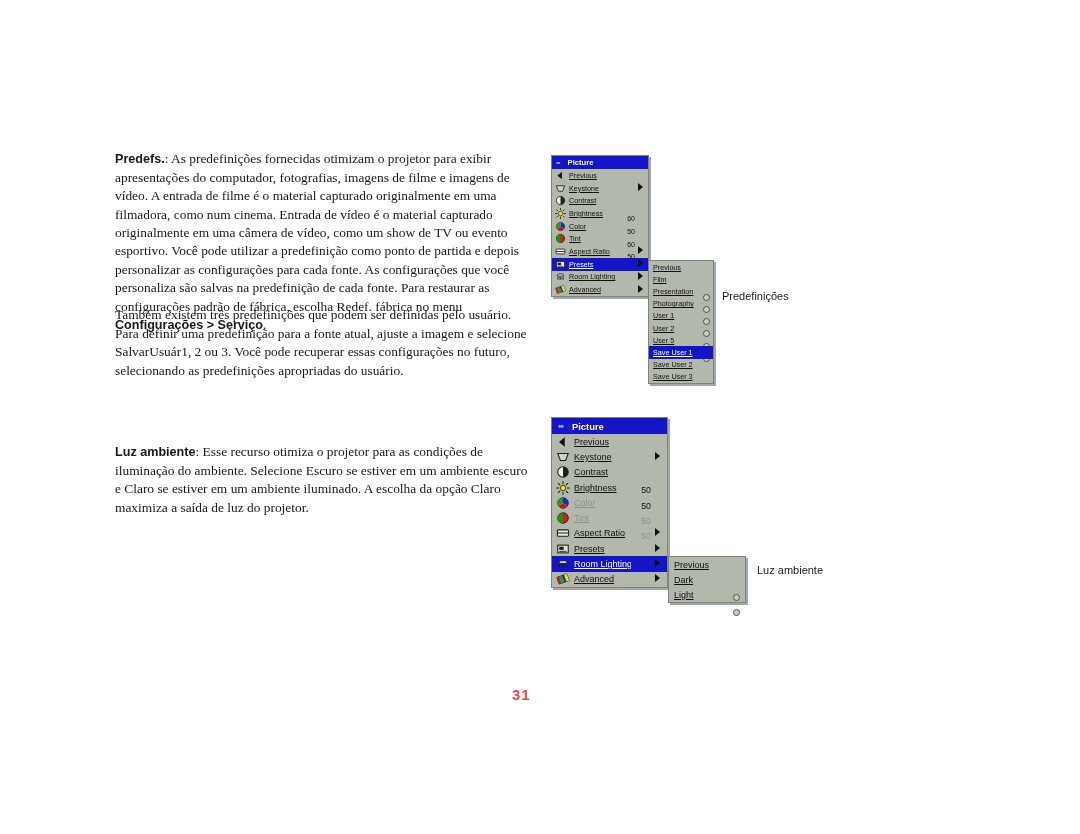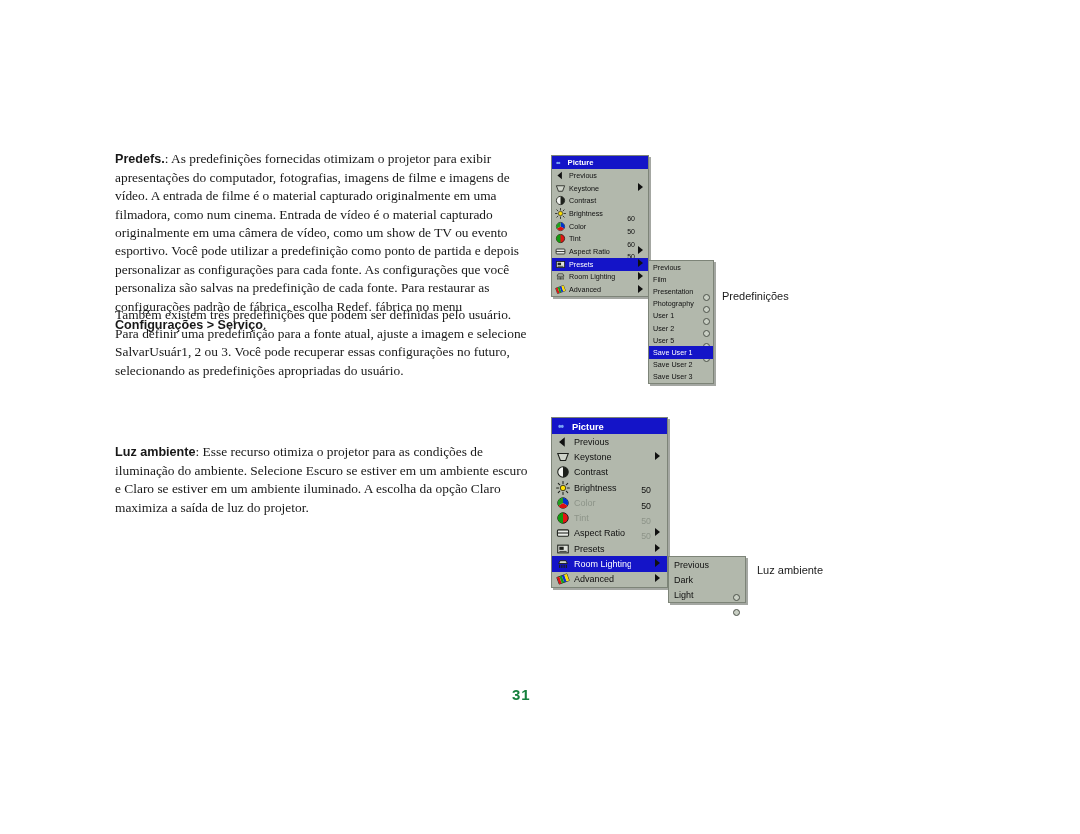--- a/index.html
+++ b/index.html
@@ -35,21 +35,21 @@
   #para-luz       { left: 115px; top: 430px; width: 418px; }
 
   .page-number {
     position: absolute;
     left: 512px;
     top: 686px;
     font-family: "Liberation Sans", sans-serif;
     font-weight: bold;
     font-size: 15px;
     letter-spacing: 1px;
-    color: #15803d;
+    color: #ef4444;
   }
 
   
   .osd {
     position: absolute;
     background: #b2b8ac;
     border: 1px solid #7d8478;
     box-sizing: border-box;
     font-family: "Liberation Sans", sans-serif;
     color: #101010;
@@ -81,20 +81,21 @@
   .osd-row .ico {
     flex: 0 0 auto;
     display: flex;
     align-items: center;
     justify-content: center;
   }
   .osd-row .lbl {
     flex: 1 1 auto;
     white-space: nowrap;
     overflow: hidden;
+    text-decoration: underline;
   }
   .osd-row .val {
     flex: 0 0 auto;
     text-align: right;
     margin-top: 36px;
   }
   .osd-row .arw {
     flex: 0 0 auto;
     text-align: center;
   }

